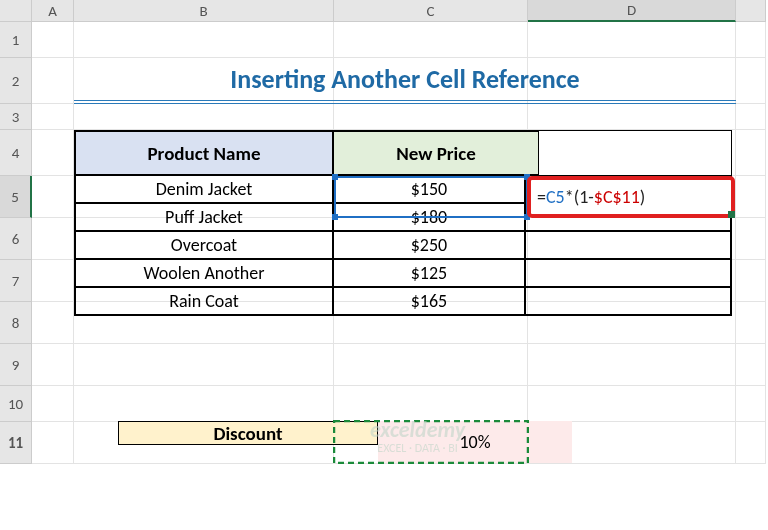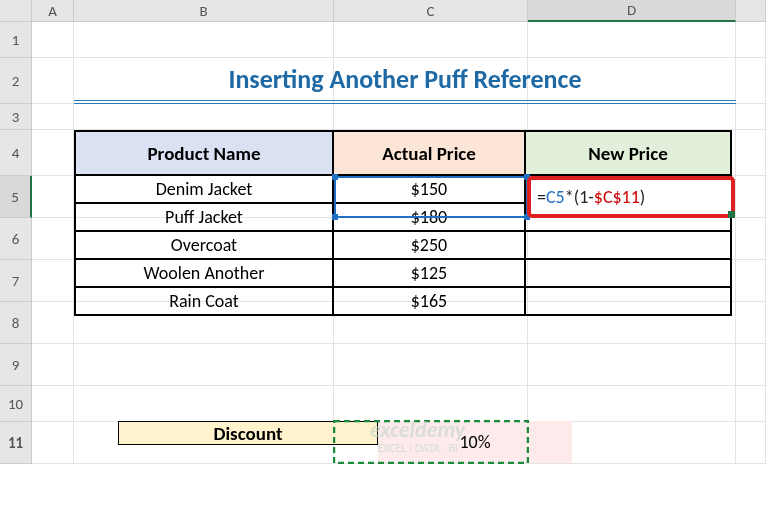--- a/index.html
+++ b/index.html
@@ -300,26 +300,25 @@
   <div class="row">
       <div class="rowhdr r11">11</div>
       <div class="cell cA r11"></div>
       <div class="cell cB r11"></div>
       <div class="cell cC r11"></div>
       <div class="cell cD r11"></div>
       <div class="cell cE r11"></div>
     </div>
 </div>
 
-<div class="title">Inserting Another Puff Reference</div>
+<div class="title">Inserting Another Cell Reference</div>
 
 <div class="tbl">
   <div class="trow thead">
     <div class="tc b">Product Name</div>
-    <div class="tc c">Actual Price</div>
     <div class="tc d">New Price</div>
   </div>
   <div class="trow">
       <div class="tc b">Denim Jacket</div>
       <div class="tc c">$150</div>
       <div class="tc d"></div>
     </div>
   <div class="trow">
       <div class="tc b">Puff Jacket</div>
       <div class="tc c">$180</div>

